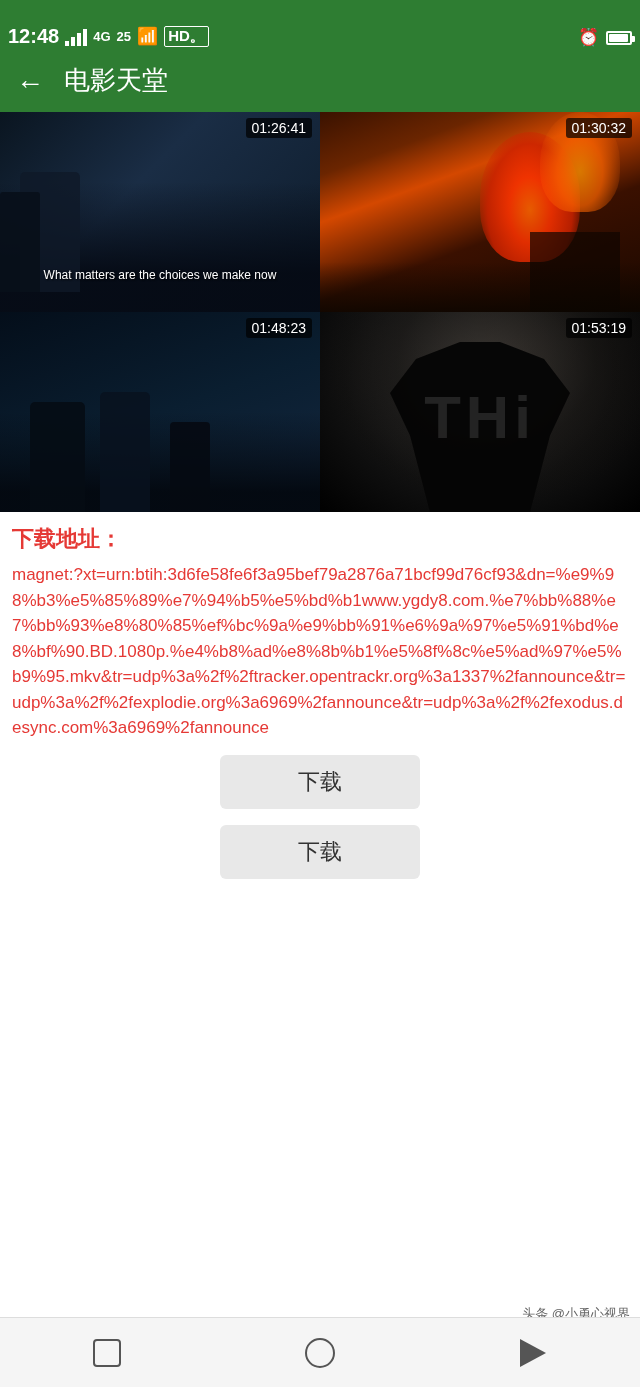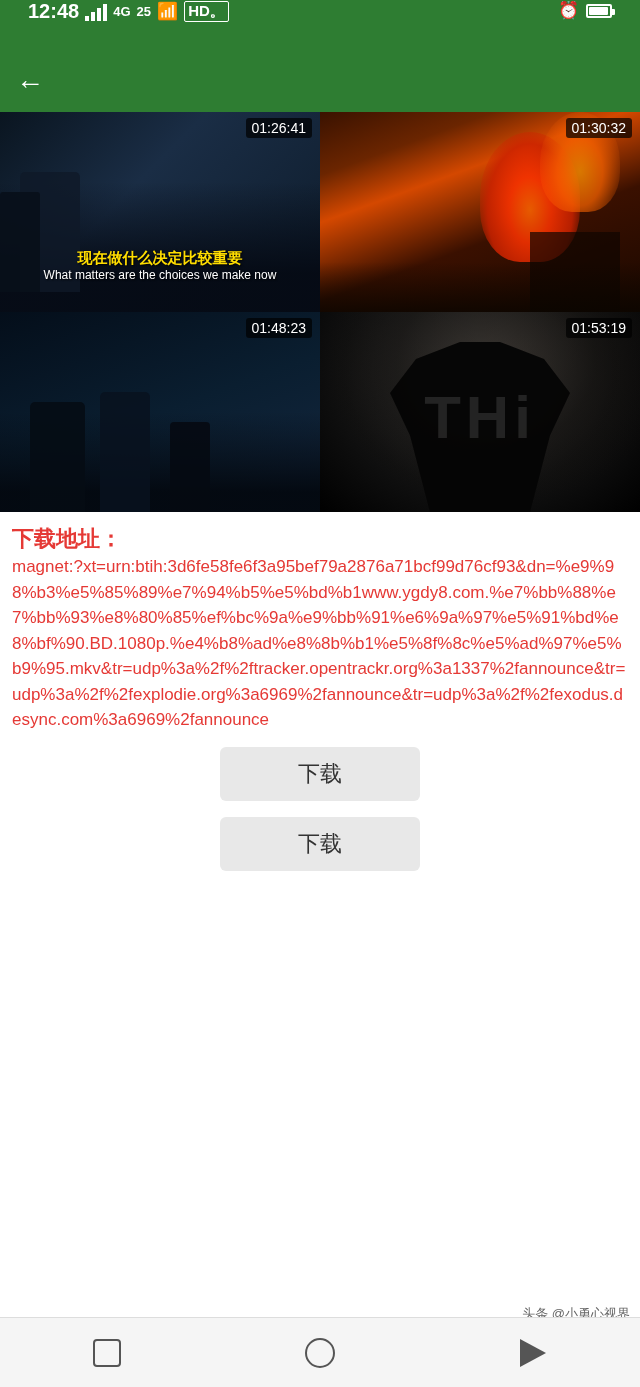--- a/index.html
+++ b/index.html
@@ -10,23 +10,23 @@
       background: #fff;
       font-family: 'Arial', sans-serif;
       overflow-x: hidden;
     }
 
     
     .status-bar {
       background: #2e7d32;
       height: 48px;
       display: flex;
-      align-items: flex-start;
+      align-items: flex-end;
       justify-content: space-between;
-      padding: 0 28px;
+      padding: 0 8px;
       color: white;
       font-size: 22px;
       font-weight: bold;
     }
     .status-bar-left {
       display: flex;
       align-items: center;
       gap: 6px;
     }
     .status-bar-right {
@@ -171,20 +171,21 @@
     
     .content {
       padding: 12px 12px 20px 12px;
       background: white;
     }
 
     .download-label {
       color: #e53935;
       font-size: 22px;
       font-weight: bold;
+      margin-bottom: 8px;
     }
 
     .magnet-link {
       color: #e53935;
       font-size: 17px;
       line-height: 1.5;
       word-break: break-all;
       margin-bottom: 14px;
     }
 
@@ -309,33 +310,33 @@
   <div class="status-bar-right">
     <span style="font-size:17px;">⏰</span>
     <div class="battery-icon">
       <div class="battery-fill"></div>
     </div>
   </div>
 </div>
 
 <div class="app-bar">
   <span class="back-arrow">←</span>
+  <span class="app-title">电影天堂</span>
 </div>
 
 <div class="video-grid">
 
   <div class="video-thumb video-thumb-tl">
     <div style="position:absolute;top:0;left:0;right:0;bottom:0;background:linear-gradient(135deg,#0a1520 0%,#1a2d45 40%,#0d1b2a 100%);"></div>
 
     <div style="position:absolute;bottom:0;left:0;right:0;height:130px;background:linear-gradient(to top,rgba(5,10,20,0.95) 30%,transparent 100%);"></div>
     <div style="position:absolute;bottom:20px;left:20px;width:60px;height:120px;background:rgba(15,25,40,0.8);border-radius:5px 5px 0 0;"></div>
     <div style="position:absolute;bottom:20px;left:0;width:40px;height:100px;background:rgba(8,15,25,0.9);border-radius:3px 3px 0 0;"></div>
     <span class="timestamp">01:26:41</span>
     <div class="subtitle-overlay">
-      <div class="subtitle-cn">现在做什么决定比较重要</div>
       <div class="subtitle-en">What matters are the choices we make now</div>
     </div>
   </div>
 
   <div class="video-thumb video-thumb-tr">
     <div class="figure-tr-bg"></div>
     <div class="fire-element"></div>
     <div class="fire-element2"></div>
     <div style="position:absolute;bottom:0;right:20px;width:90px;height:80px;background:rgba(15,5,0,0.7);"></div>
     <div style="position:absolute;bottom:0;left:0;right:0;height:50px;background:linear-gradient(to top,rgba(10,5,0,0.8) 0%,transparent 100%);"></div>

